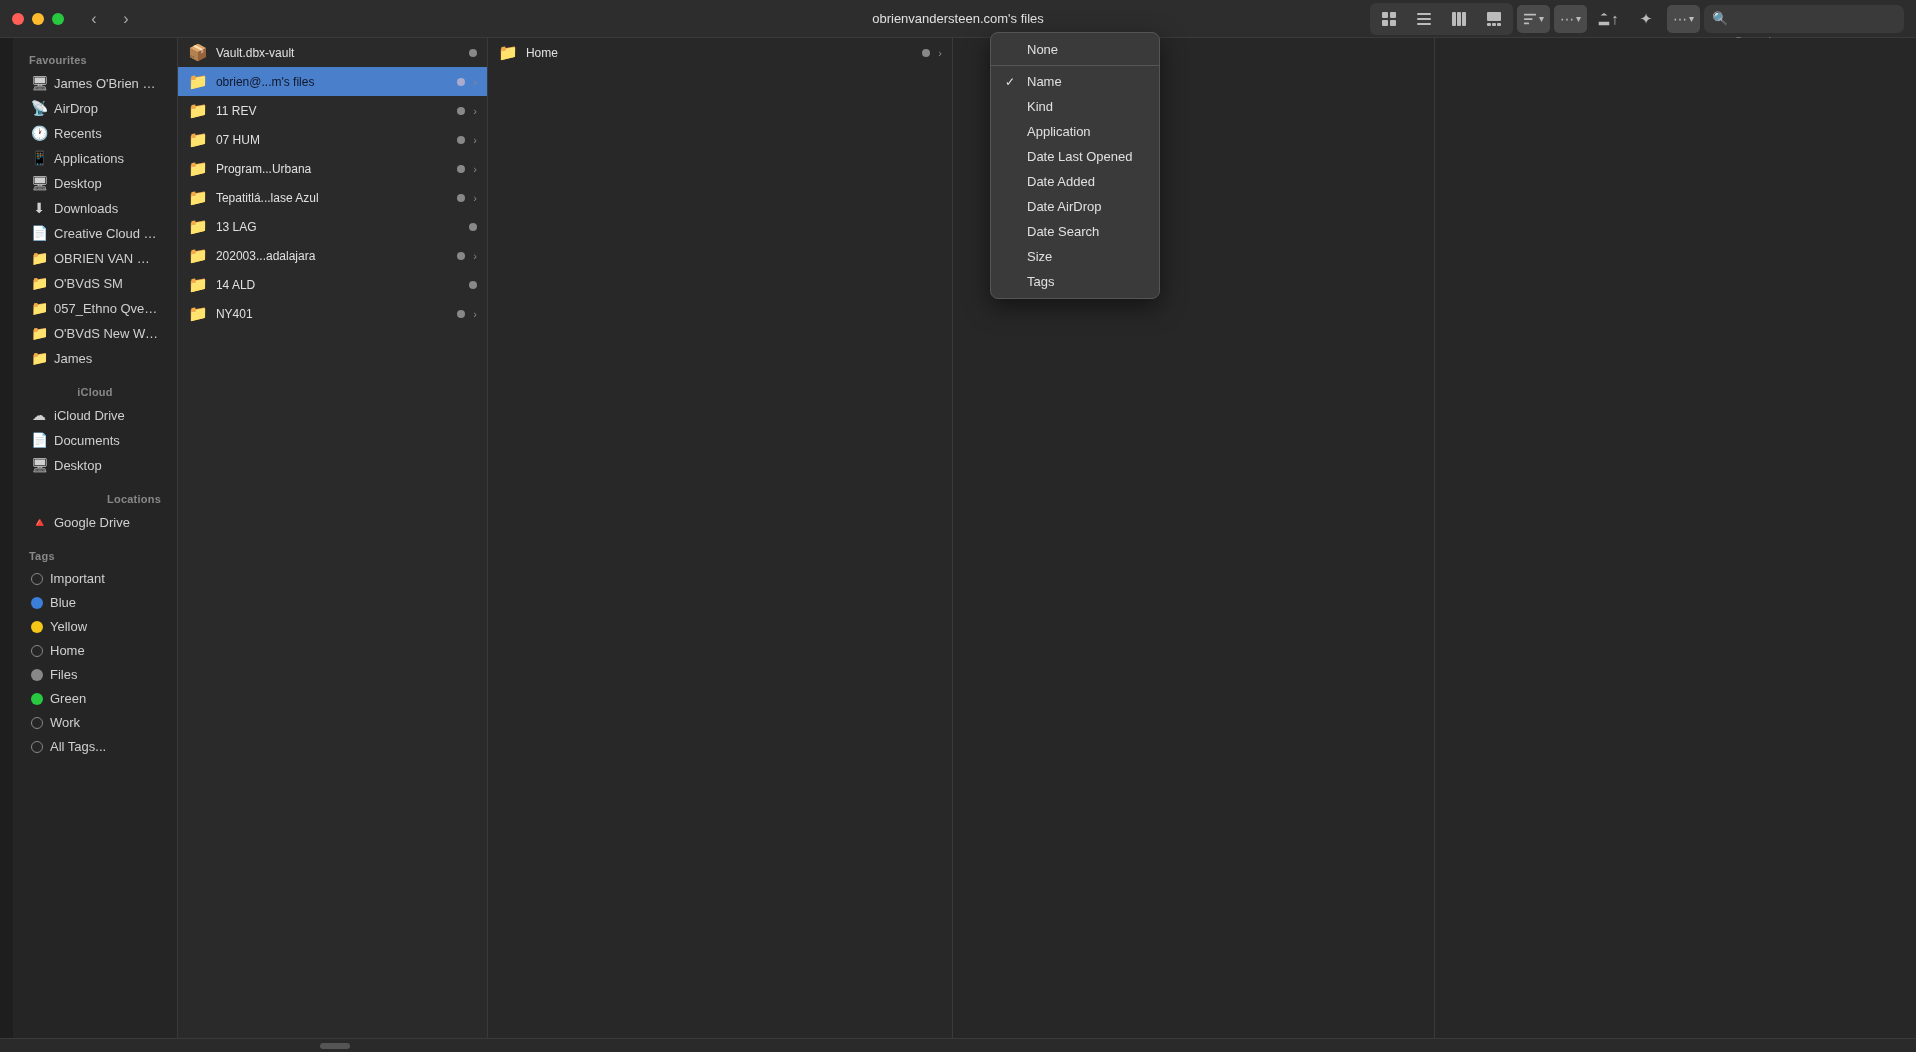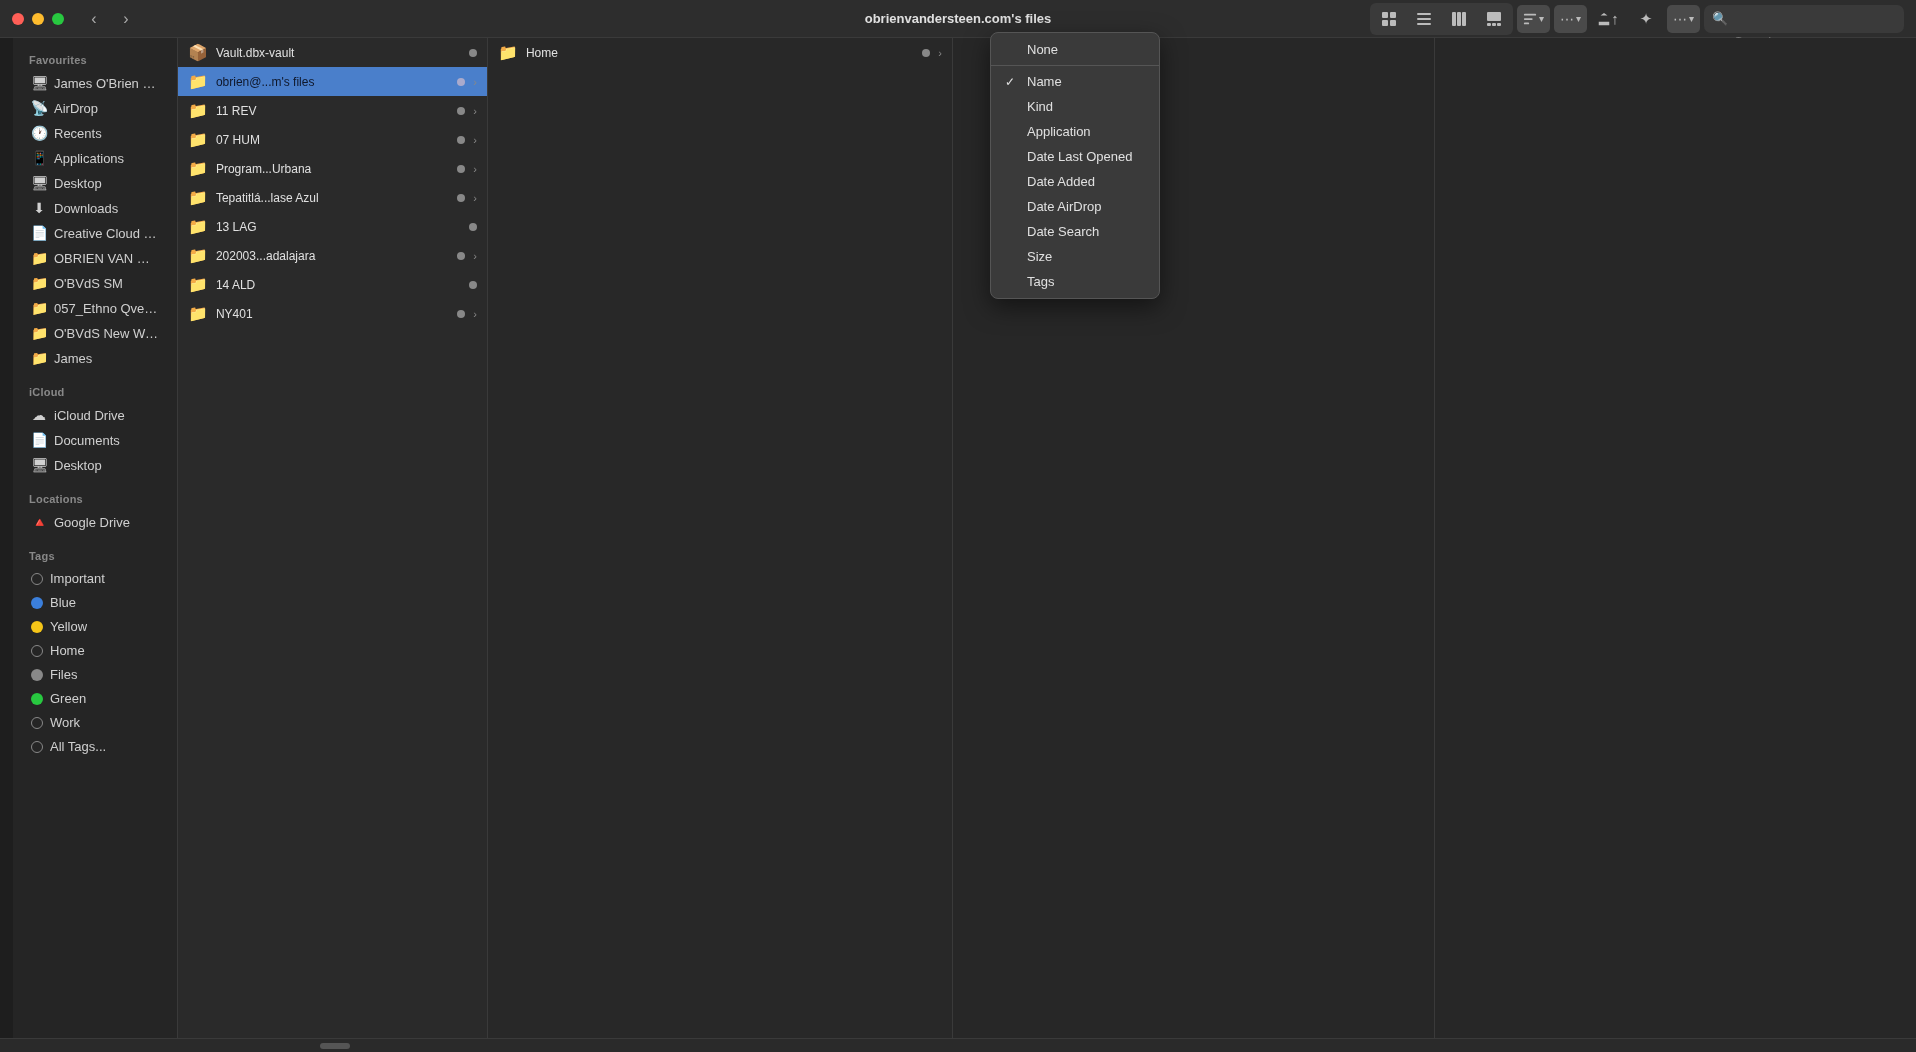--- a/index.html
+++ b/index.html
@@ -58,21 +58,21 @@
       align-items: center;
       justify-content: center;
       border-radius: 4px;
     }
 
     .titlebar-title {
       position: absolute;
       left: 50%;
       transform: translateX(-50%);
       font-size: 13px;
-      font-weight: 700;
+      font-weight: 400;
       color: #e0e0e0;
     }
 
     .titlebar-right {
       margin-left: auto;
       display: flex;
       align-items: center;
       gap: 4px;
     }
 
@@ -408,35 +408,35 @@
     </div>
     <div class="sidebar-item">
       <span class="item-icon">📁</span>
       <span class="item-label">O'BVdS New Website</span>
     </div>
     <div class="sidebar-item">
       <span class="item-icon">📁</span>
       <span class="item-label">James</span>
     </div>
 
-    <div class="sidebar-section-label" style="margin-top:8px;">iCloud</div>
+    <div class="sidebar-section-label" style="margin-top:8px;text-align:center;">iCloud</div>
     <div class="sidebar-item">
       <span class="item-icon">☁</span>
       <span class="item-label">iCloud Drive</span>
     </div>
     <div class="sidebar-item">
       <span class="item-icon">📄</span>
       <span class="item-label">Documents</span>
     </div>
     <div class="sidebar-item">
       <span class="item-icon">🖥</span>
       <span class="item-label">Desktop</span>
     </div>
 
-    <div class="sidebar-section-label" style="margin-top:8px;">Locations</div>
+    <div class="sidebar-section-label" style="margin-top:8px;text-align:right;">Locations</div>
     <div class="sidebar-item">
       <span class="item-icon">🔺</span>
       <span class="item-label">Google Drive</span>
     </div>
 
     <div class="sidebar-section-label" style="margin-top:8px;">Tags</div>
     <div class="sidebar-item">
       <span class="tag-dot" style="border: 1.5px solid #888; background: transparent;"></span>
       <span class="item-label">Important</span>
     </div>

